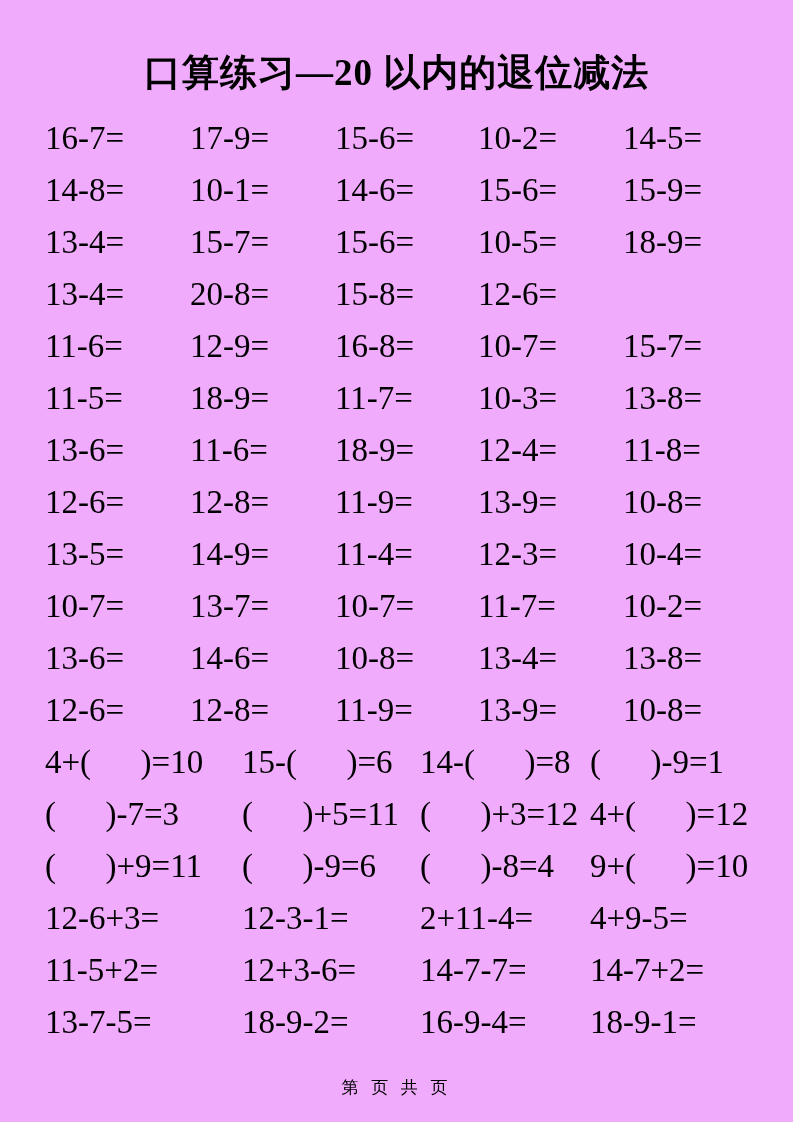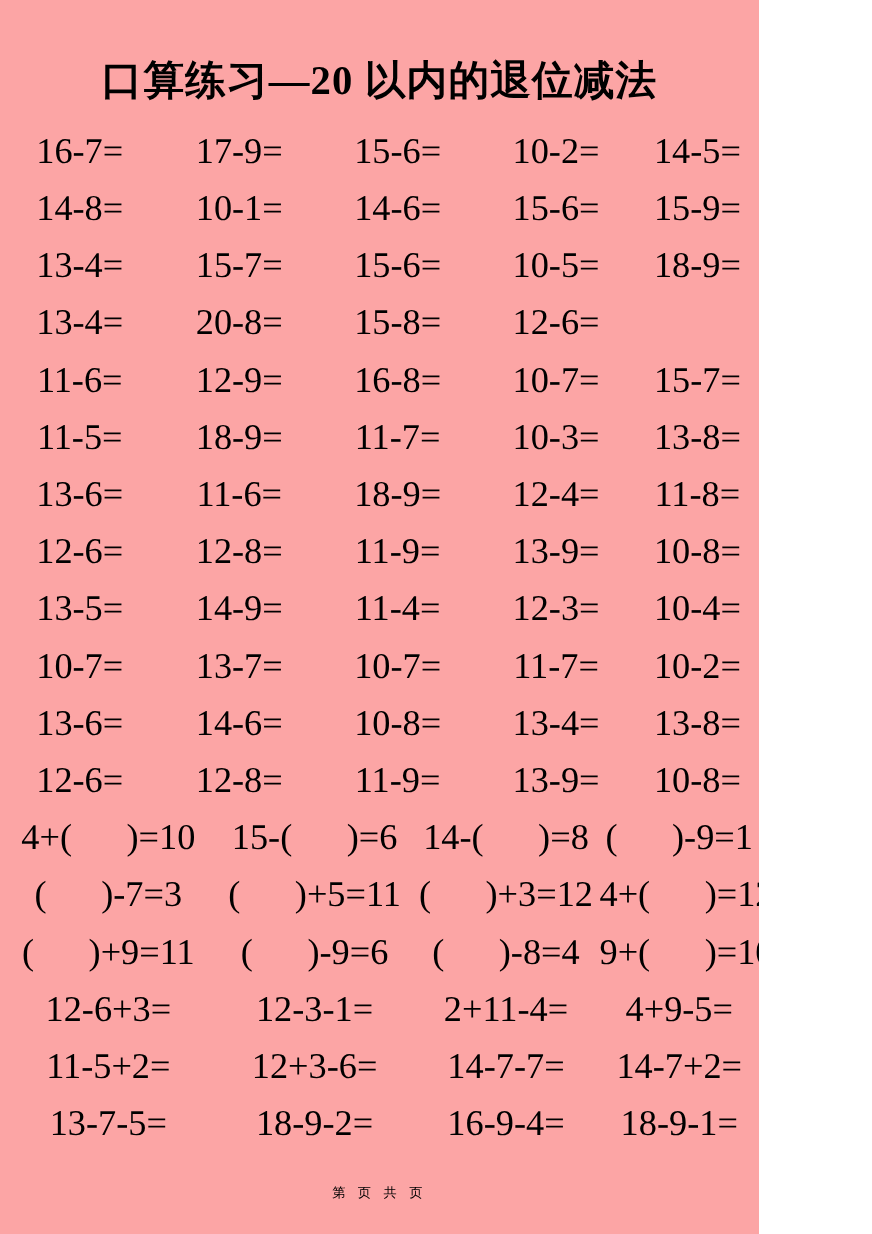--- a/index.html
+++ b/index.html
@@ -2,23 +2,23 @@
 <html><head>
 <meta charset="utf-8">
 <style>
   html, body {
     margin: 0;
     padding: 0;
     background: #ffffff;
   }
   .page {
     position: relative;
-    width: 690px;
+    width: 793px;
     height: 1122px;
-    background: #fca5a5;
+    background: #f0abfc;
     color: #000000;
     font-family: "Liberation Serif", "DejaVu Serif", serif;
     overflow: hidden;
   }
   .title {
     position: absolute;
     top: 48px;
     left: 0;
     width: 100%;
     margin: 0;
@@ -31,39 +31,39 @@
   .problems {
     position: absolute;
     top: 112px;
     left: 0;
     right: 0;
   }
   .row {
     height: 52px;
     display: grid;
     align-items: center;
+    padding-left: 45px;
     box-sizing: border-box;
-    text-align: center;
   }
   .row.c5 { grid-template-columns: 145px 145px 143px 145px auto; }
   .row.c4 { grid-template-columns: 197px 178px 170px auto; }
   .cell {
     font-size: 33px;
     line-height: 1;
     white-space: pre;
     color: #000000;
   }
   .footer {
     position: absolute;
     top: 1076px;
     left: 0;
     width: 100%;
     text-align: center;
     font-family: "Liberation Sans", "DejaVu Sans", sans-serif;
-    font-size: 12px;
+    font-size: 17px;
     letter-spacing: 4px;
     white-space: pre;
     color: #000000;
   }
 </style>
 </head>
 <body>
 
 <div class="page">
   <h1 class="title">口算练习—20 以内的退位减法</h1>

